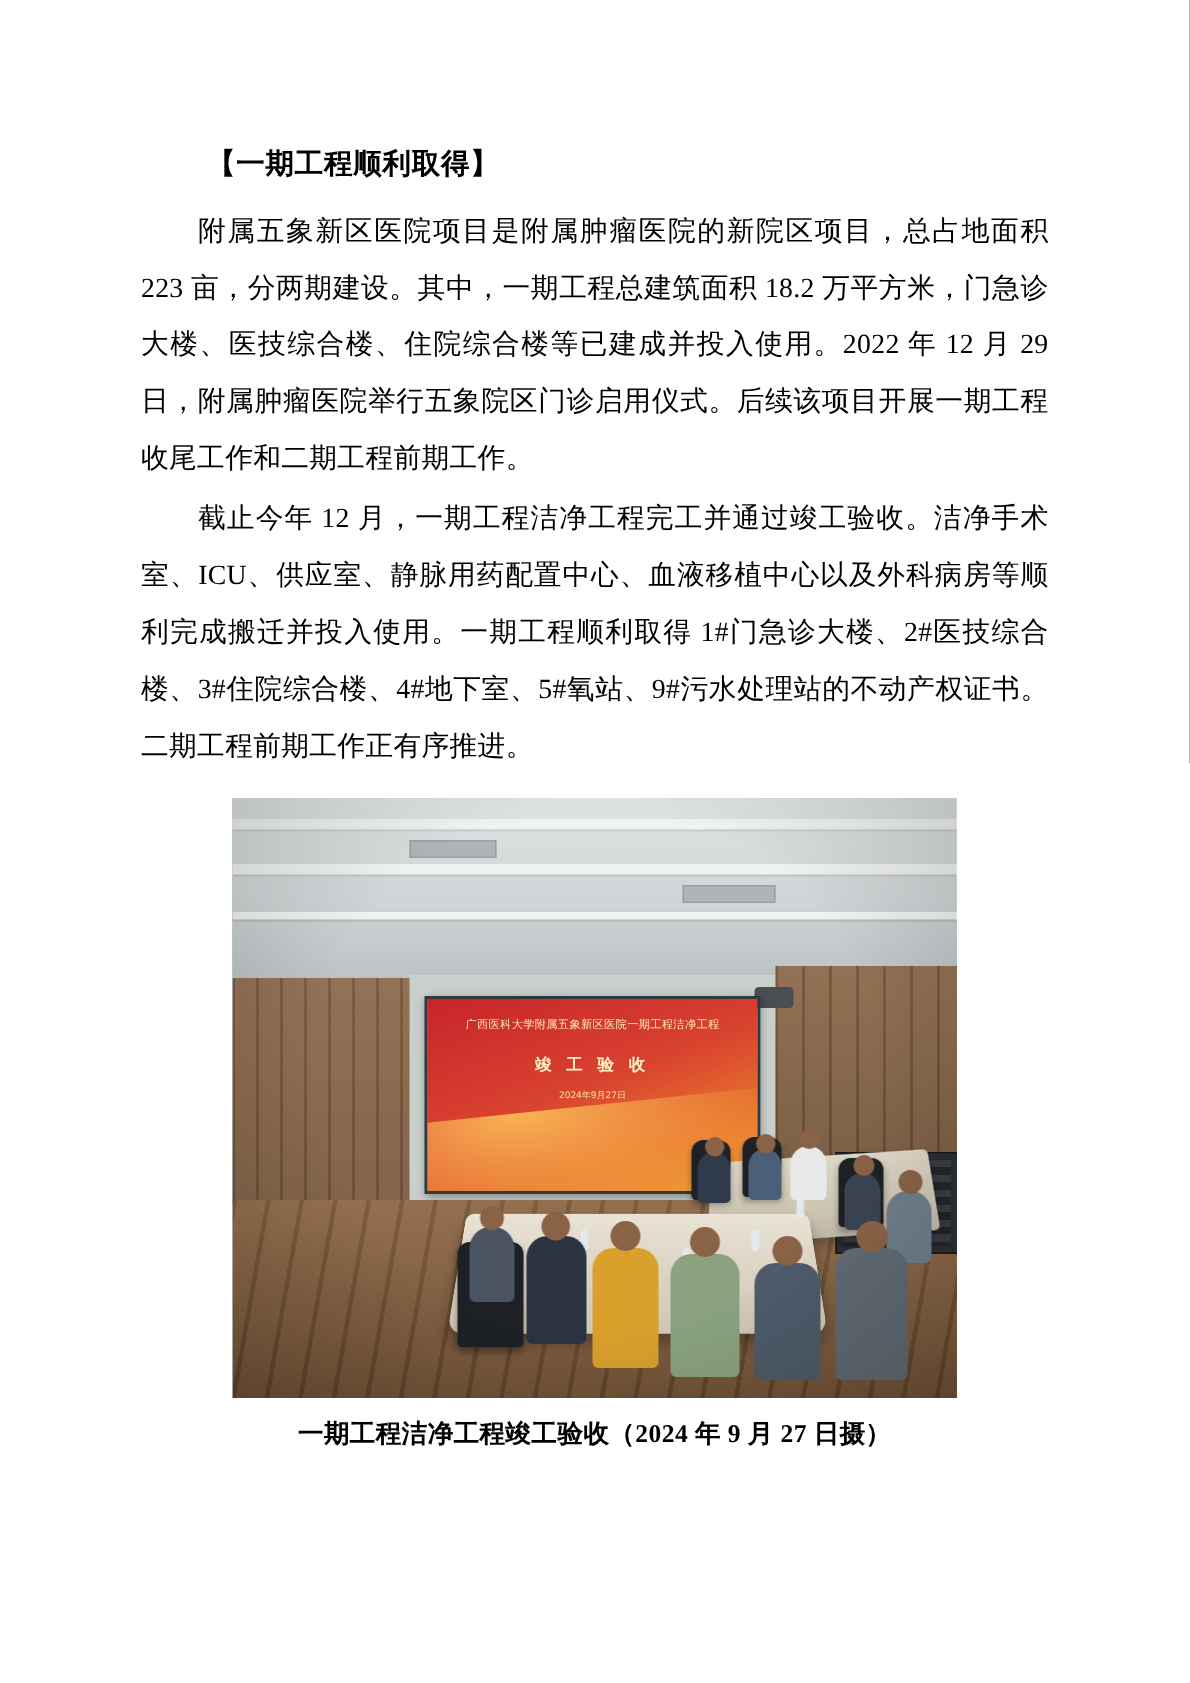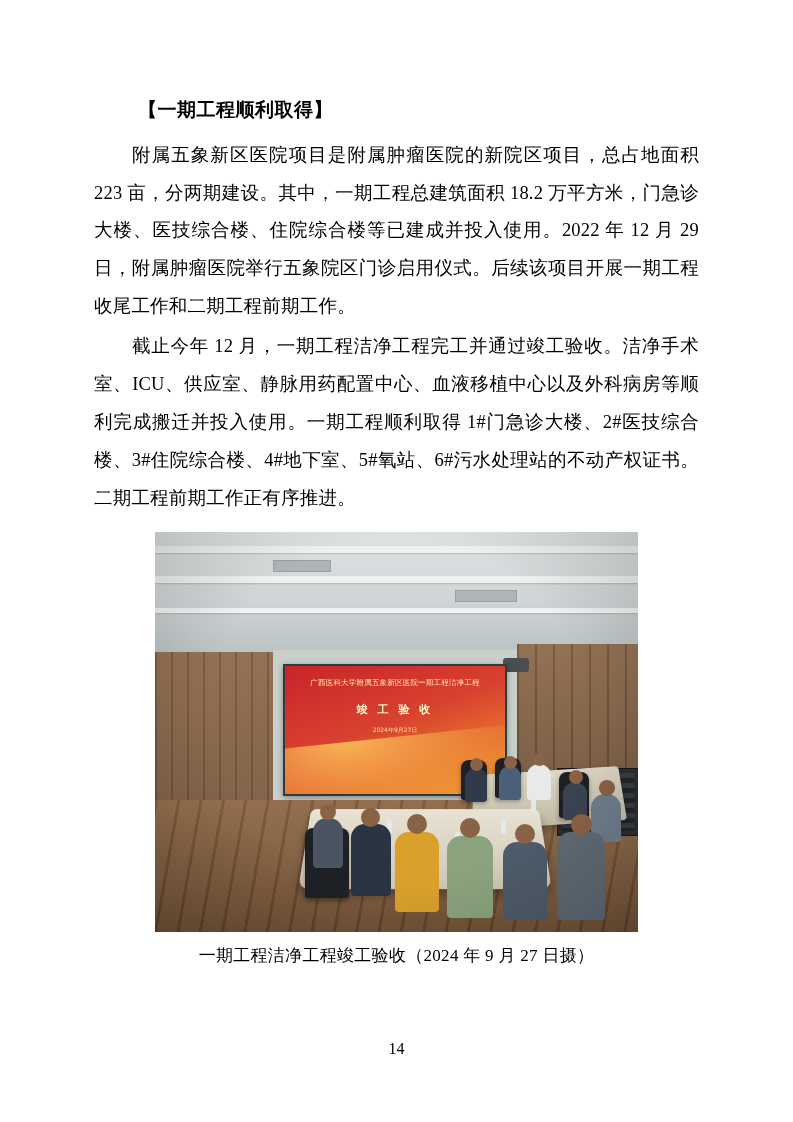--- a/index.html
+++ b/index.html
@@ -50,20 +50,21 @@
     margin: 0 auto;
     position: relative;
     overflow: hidden;
     background: #6d7b86;
     display: block;
   }
   .caption {
     font-size: 17px;
     margin-top: 12px;
     letter-spacing: 0.3px;
+    font-weight: bold;
   }
   .pagenum {
     position: absolute;
     left: 0;
     right: 0;
     top: 1040px;
     text-align: center;
     font-size: 16px;
     font-family: "Liberation Serif", serif;
   }
@@ -181,21 +182,21 @@
 </style>
 </head>
 <body>
 
 <div class="page">
   <div class="content">
 
     <div class="heading">【一期工程顺利取得】</div>
 
     <p class="para">附属五象新区医院项目是附属肿瘤医院的新院区项目，总占地面积 223 亩，分两期建设。其中，一期工程总建筑面积 18.2 万平方米，门急诊大楼、医技综合楼、住院综合楼等已建成并投入使用。2022 年 12 月 29 日，附属肿瘤医院举行五象院区门诊启用仪式。后续该项目开展一期工程收尾工作和二期工程前期工作。</p>
-    <p class="para">截止今年 12 月，一期工程洁净工程完工并通过竣工验收。洁净手术室、ICU、供应室、静脉用药配置中心、血液移植中心以及外科病房等顺利完成搬迁并投入使用。一期工程顺利取得 1#门急诊大楼、2#医技综合楼、3#住院综合楼、4#地下室、5#氧站、6#污水处理站的不动产权证书。二期工程前期工作正有序推进。</p>
+    <p class="para">截止今年 12 月，一期工程洁净工程完工并通过竣工验收。洁净手术室、ICU、供应室、静脉用药配置中心、血液移植中心以及外科病房等顺利完成搬迁并投入使用。一期工程顺利取得 1#门急诊大楼、2#医技综合楼、3#住院综合楼、4#地下室、5#氧站、9#污水处理站的不动产权证书。二期工程前期工作正有序推进。</p>
 
     <div class="figure">
       <div class="photo">
         <div class="ph-ceiling"></div>
         <div class="ph-ceil-strip" style="left:0;top:14px;width:483px;"></div>
         <div class="ph-ceil-strip" style="left:0;top:44px;width:483px;"></div>
         <div class="ph-ceil-strip" style="left:0;top:76px;width:483px;height:5px;"></div>
         <div class="ph-ceil-vent" style="left:118px;top:28px;width:56px;height:10px;"></div>
         <div class="ph-ceil-vent" style="left:300px;top:58px;width:60px;height:10px;"></div>
 
@@ -259,14 +260,13 @@
         <div class="ph-person" style="left:402px;top:300px;width:48px;height:88px;background:#5f6a74;"></div>
         <div class="ph-head" style="left:416px;top:282px;width:21px;height:21px;"></div>
 
         <div class="ph-vignette"></div>
       </div>
       <div class="caption">一期工程洁净工程竣工验收（2024 年 9 月 27 日摄）</div>
     </div>
 
   </div>
 
-  <div class="pagenum">14</div>
 </div>
 
 </body></html>

